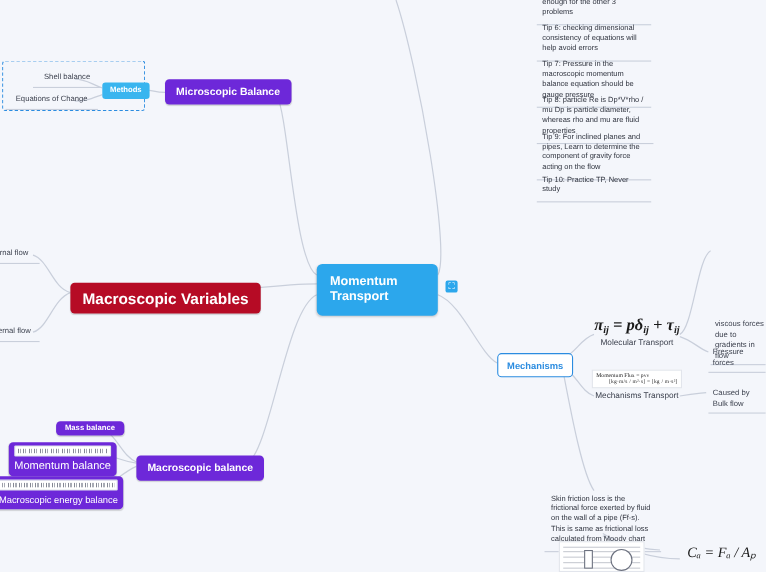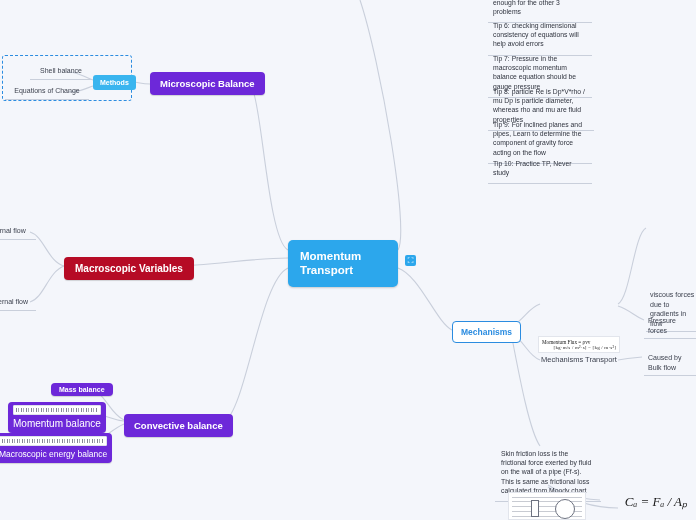--- a/index.html
+++ b/index.html
@@ -62,21 +62,21 @@
     font-weight: bold;
     font-size: 9.5px;
     border-radius: 4px;
     padding: 6px 10px;
     box-shadow: 0 1px 1px rgba(0,0,0,.15);
   }
   .red-node {
     background: #b60b25;
     color: #ffffff;
     font-weight: bold;
-    font-size: 10px;
+    font-size: 14px;
     border-radius: 4px;
     padding: 6px 11px;
     box-shadow: 0 1px 1px rgba(0,0,0,.15);
   }
   .lightblue-node {
     background: #39b5ef;
     color: #ffffff;
     font-weight: bold;
     font-size: 7px;
     border-radius: 3px;
@@ -267,41 +267,47 @@
 
   <div class="node leaf" style="left:-16px; top:224px; width:52px;">
     <span>Internal flow</span>
   </div>
 
   <div class="node leaf" style="left:-16px; top:295px; width:52px;">
     <span>External flow</span>
   </div>
 
   <div class="node green-node" style="left:124px; top:414px;">
-    <span>Convective balance</span>
+    <span>Macroscopic balance</span>
   </div>
 
   <div class="node green-node" style="left:51px; top:383px; padding:3px 8px; font-size:7px;">
     <span>Mass balance</span>
   </div>
 
   <div class="node green-node" style="left:8px; top:402px; padding:3px 5px 4px 5px; font-size:10px; font-weight:normal;">
     <div class="eqstrip"></div>
     <span>Momentum balance</span>
   </div>
 
   <div class="node green-node" style="left:-6px; top:433px; padding:3px 5px 4px 5px; font-size:8.5px; font-weight:normal;">
     <div class="eqstrip"></div>
     <span>Macroscopic energy balance</span>
   </div>
 
   <div class="node outline-node" style="left:452px; top:321px;">
     <span>Mechanisms</span>
   </div>
 
+  <div class="node" style="left:538px; top:288px; width:82px; text-align:center;">
+    <div class="formula fx-big">
+      π<span class="sub">ij</span> = pδ<span class="sub">ij</span> + τ<span class="sub">ij</span>
+    </div>
+    <div class="cap" style="margin-top:1px;">Molecular Transport</div>
+  </div>
 
   <div class="node" style="left:538px; top:336px; width:82px;">
     <div style="background:#fff; border:1px solid #e2e5ec; padding:2px 3px;">
       <div class="formula" style="font-size:5.2px; text-align:left;">Momentum Flux = ρvv</div>
       <div class="matrix" style="text-align:right;">[kg·m/s / m²·s] = [kg / m·s²]</div>
     </div>
     <div class="cap" style="margin-top:2px;">Mechanisms Transport</div>
   </div>
 
   <div class="node leaf" style="left:646px; top:288px; width:56px;">

